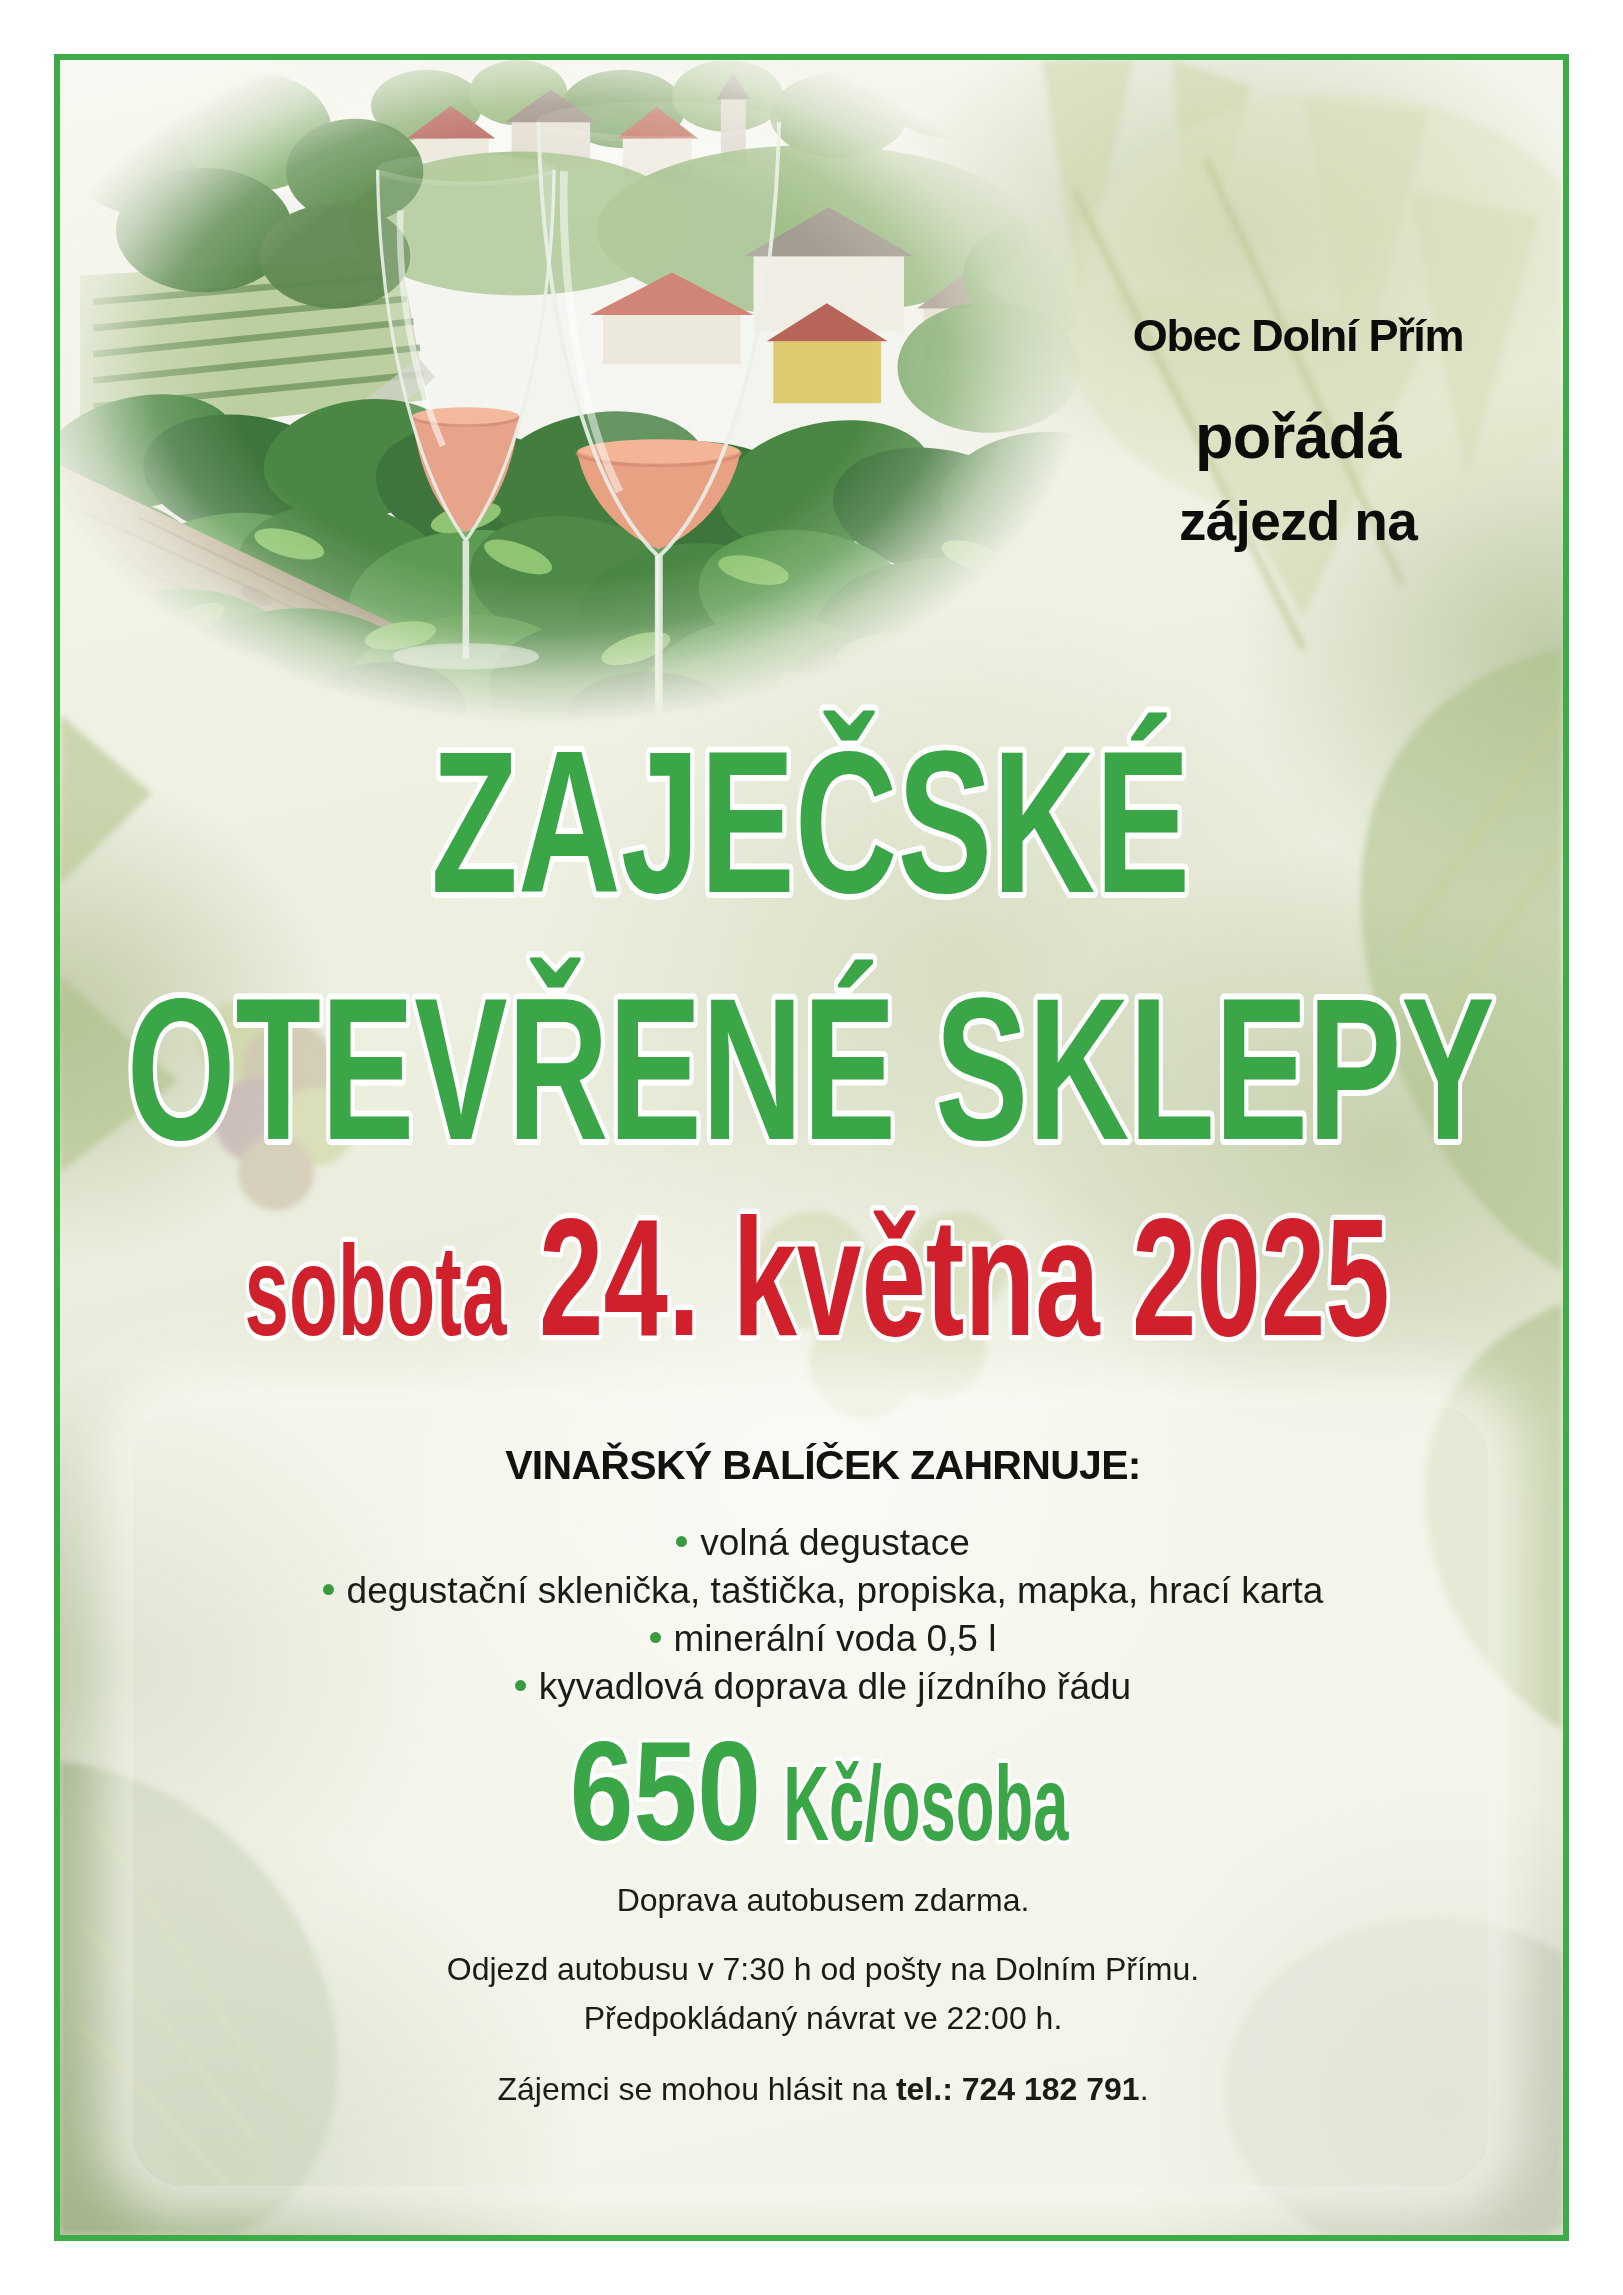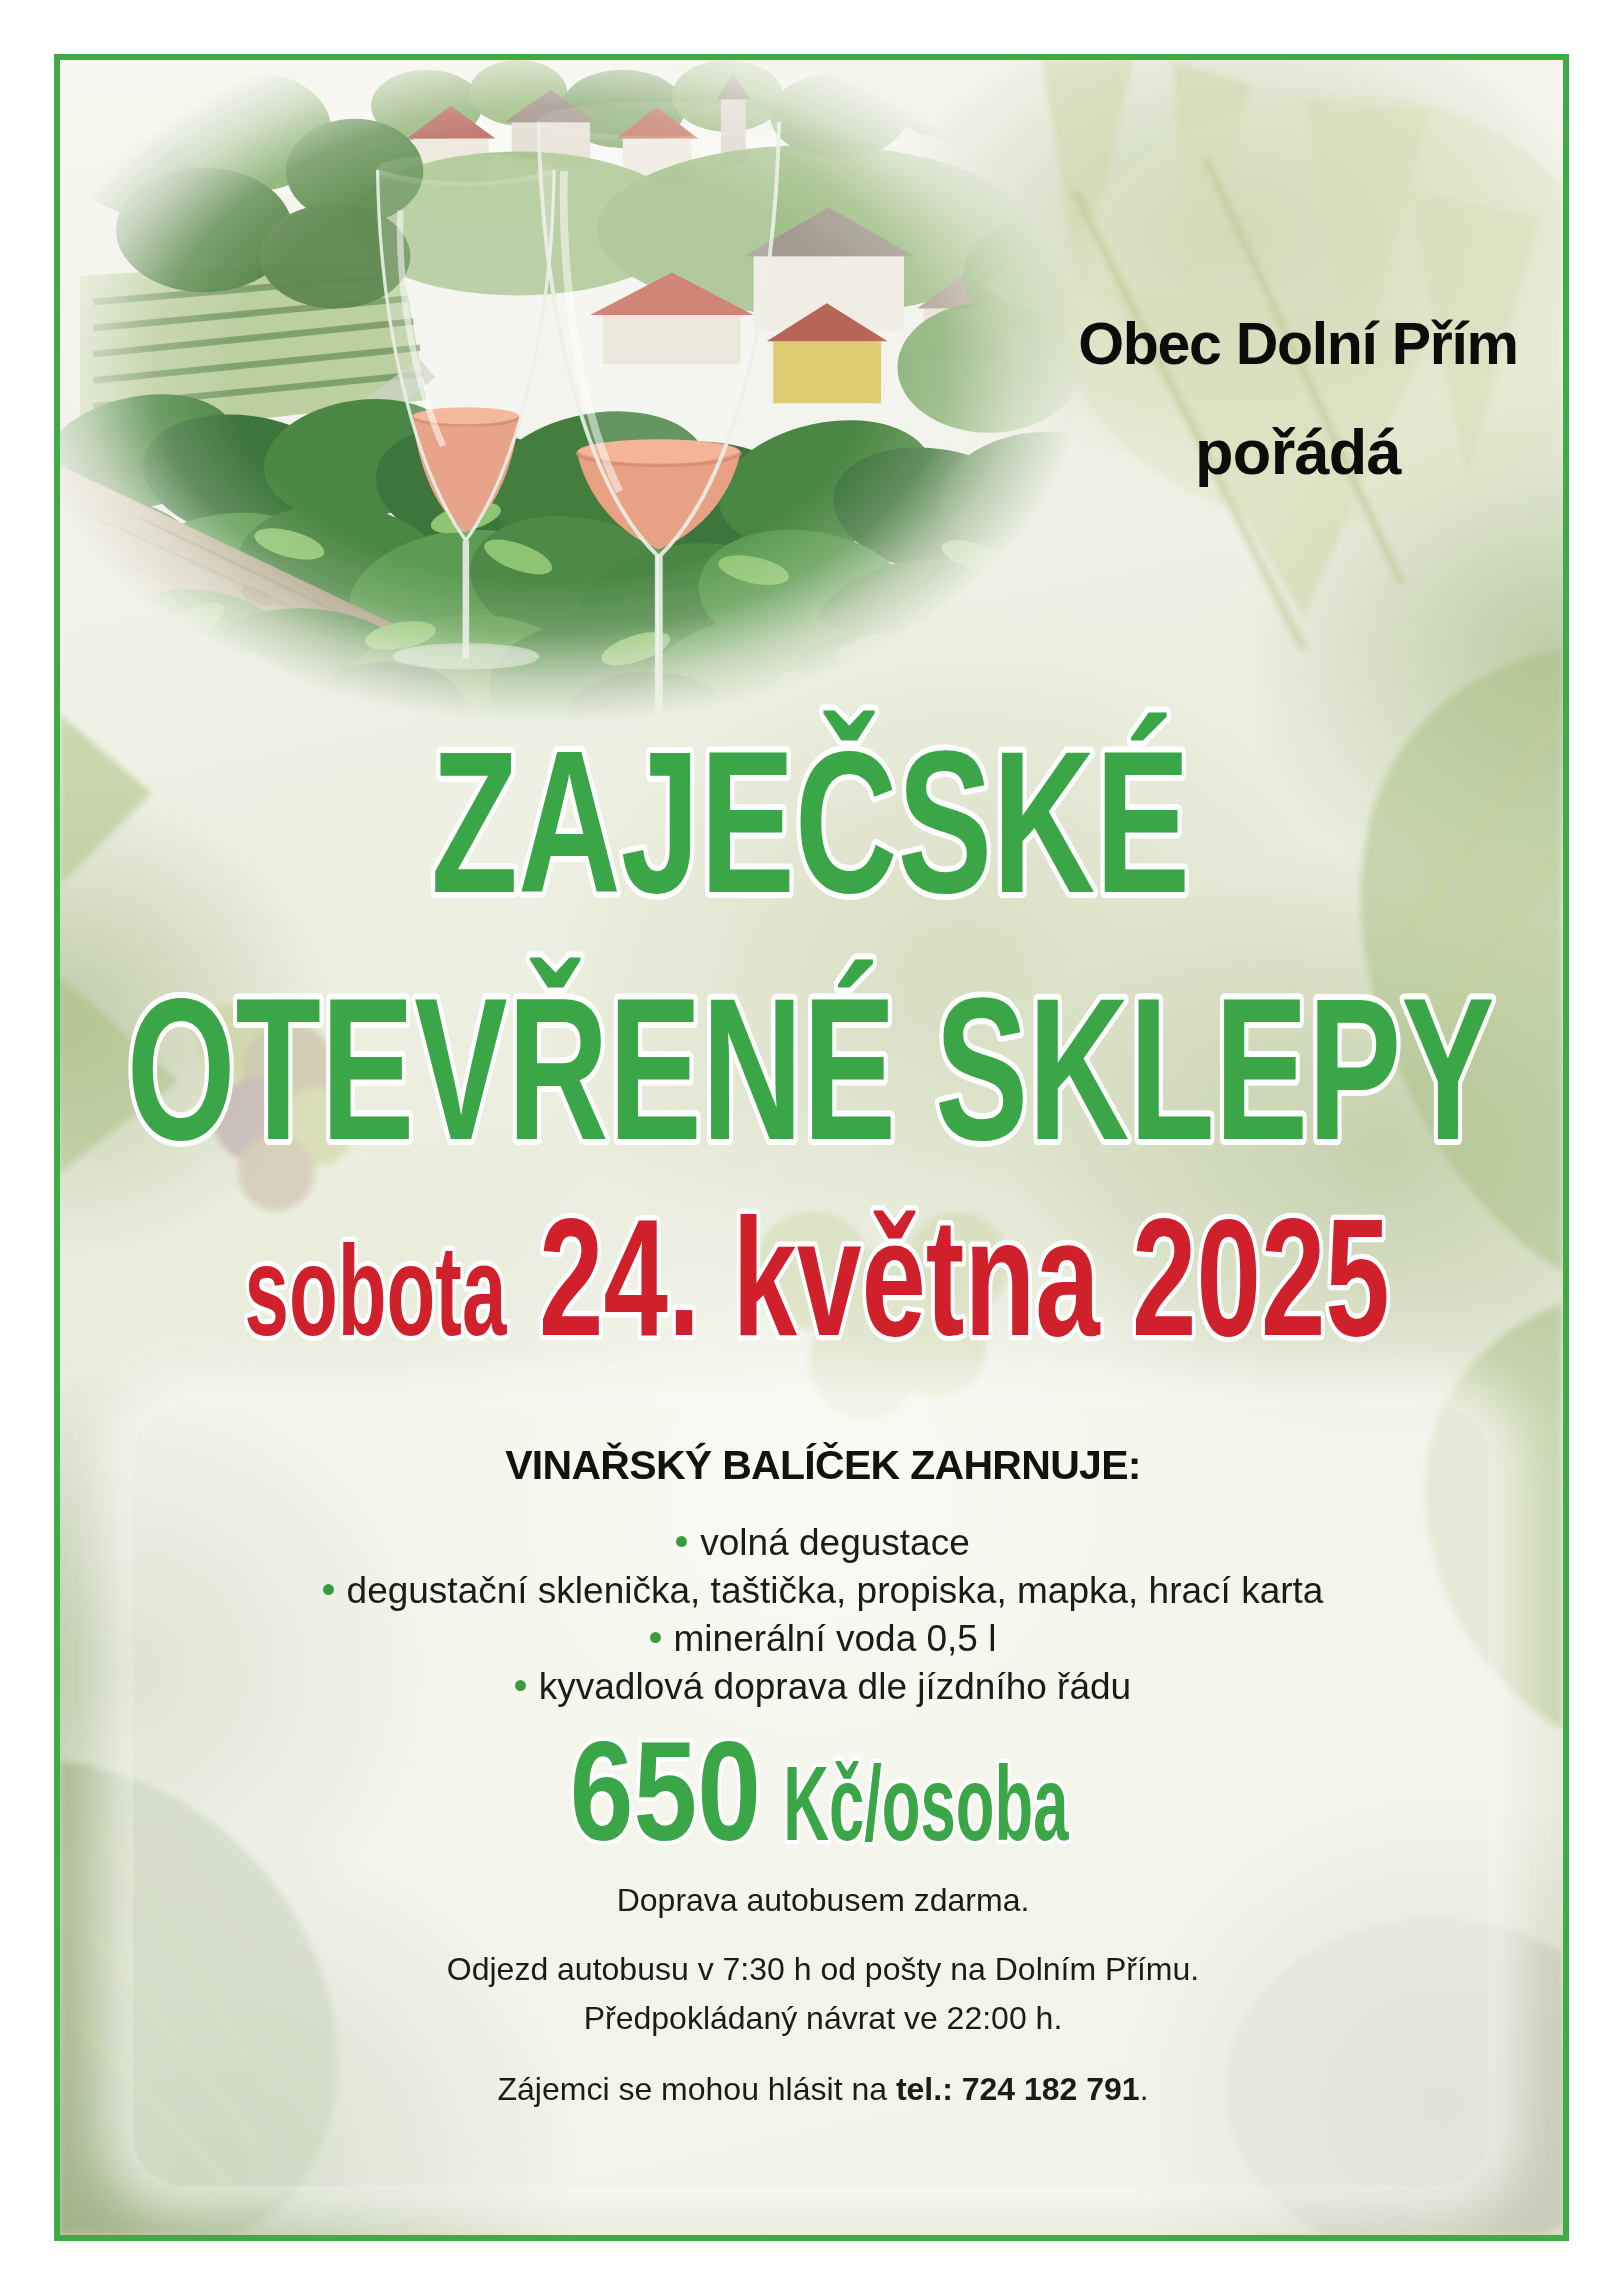--- a/index.html
+++ b/index.html
@@ -15,21 +15,21 @@
       radial-gradient(ellipse 30% 20% at 4% 74%,  rgba(120,145,90,0.45),  rgba(120,145,90,0) 70%),
       radial-gradient(ellipse 34% 22% at 10% 97%, rgba(108,138,84,0.55),  rgba(108,138,84,0) 72%),
       radial-gradient(ellipse 30% 20% at 92% 94%, rgba(150,158,128,0.42), rgba(150,158,128,0) 72%),
       radial-gradient(ellipse 40% 24% at 60% 42%, rgba(168,184,130,0.30), rgba(168,184,130,0) 72%),
       linear-gradient(168deg,#f8f7f1 0%,#f0f1e4 28%,#e9ecdb 55%,#e5e8d6 100%);}
   .decor{position:absolute;left:0;top:0;width:1502px;height:2174px;filter:blur(3.3px);}
   .photo{position:absolute;left:0;top:0;width:1021px;height:703px;
     -webkit-mask-image:radial-gradient(ellipse 54% 52% at 48% 44%, #000 58%, rgba(0,0,0,.8) 72%, rgba(0,0,0,.3) 85%, transparent 97%);
     mask-image:radial-gradient(ellipse 54% 52% at 48% 44%, #000 58%, rgba(0,0,0,.8) 72%, rgba(0,0,0,.3) 85%, transparent 97%);}
   .org{position:absolute;left:947px;top:250px;width:582px;text-align:center;color:#0d0c0a;z-index:5;}
-  .org-name{font-size:59px;font-weight:700;letter-spacing:-1.3px;}
+  .org-name{font-size:45px;font-weight:700;letter-spacing:-1.3px;}
   .org-l2{font-size:63px;font-weight:700;margin-top:38px;letter-spacing:-0.7px;}
   .org-l3{font-size:55px;font-weight:700;margin-top:17px;letter-spacing:-0.7px;}
   .bigtext{position:absolute;left:0;top:0;width:1502px;height:2174px;z-index:6;pointer-events:none;}
   .bigtext text{font-family:"Liberation Sans",sans-serif;font-weight:bold;
     stroke:#ffffff;stroke-linejoin:round;stroke-linecap:round;}
   .t-green{fill:#3aa647;}
   .t-red{fill:#cf202b;}
   .panel{position:absolute;left:73px;top:1347px;width:1355px;height:779px;border-radius:52px;z-index:4;
     background:rgba(251,251,247,0.58);
     box-shadow:0 0 46px 29.4px rgba(251,251,247,0.58), 0 0 92px 52px rgba(251,251,247,0.35);}
@@ -232,20 +232,21 @@
         <rect x="909" y="758" width="12" height="320" fill="#e3e8e1" opacity="0.95"></rect>
         <line x1="913" y1="758" x2="913" y2="1075" stroke="#ffffff" stroke-width="3" opacity="0.7"></line>
       </g>
       <rect width="1560" height="1075" fill="#ffffff" opacity="0.08"></rect>
     </svg>
   </div>
 
   <div class="org">
     <div class="org-name">Obec Dolní Přím</div>
     <div class="org-l2">pořádá</div>
+    <div class="org-l3">zájezd na</div>
   </div>
 
   <div class="panel"></div>
 
   <svg class="bigtext" viewBox="0 0 2295 3322">
     <text class="t-green" x="567" y="1272" font-size="310" textLength="1160" lengthAdjust="spacingAndGlyphs" stroke-width="18" paint-order="stroke">ZAJEČSKÉ</text>
     <text class="t-green" x="102" y="1649" font-size="310" textLength="2090" lengthAdjust="spacingAndGlyphs" stroke-width="18" paint-order="stroke">OTEVŘENÉ SKLEPY</text>
     <text class="t-red" y="1949" stroke-width="16" paint-order="stroke">
       <tspan x="282" font-size="195" textLength="400" lengthAdjust="spacingAndGlyphs">sobota</tspan>
       <tspan x="732" font-size="255" textLength="1300" lengthAdjust="spacingAndGlyphs">24. května 2025</tspan>

